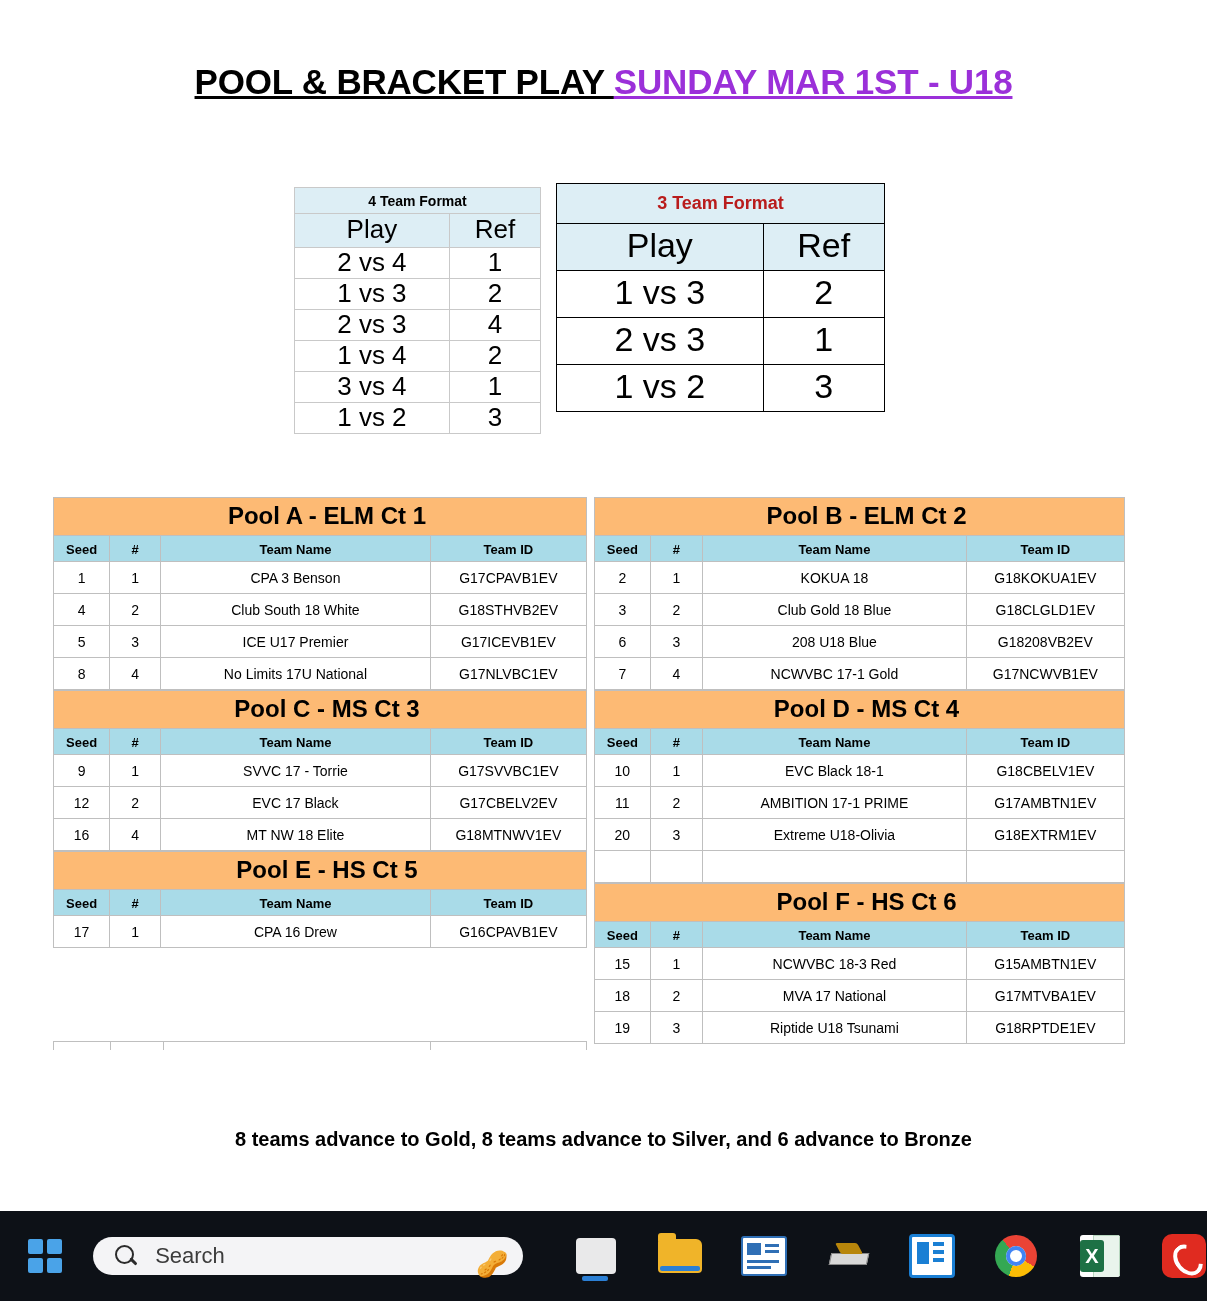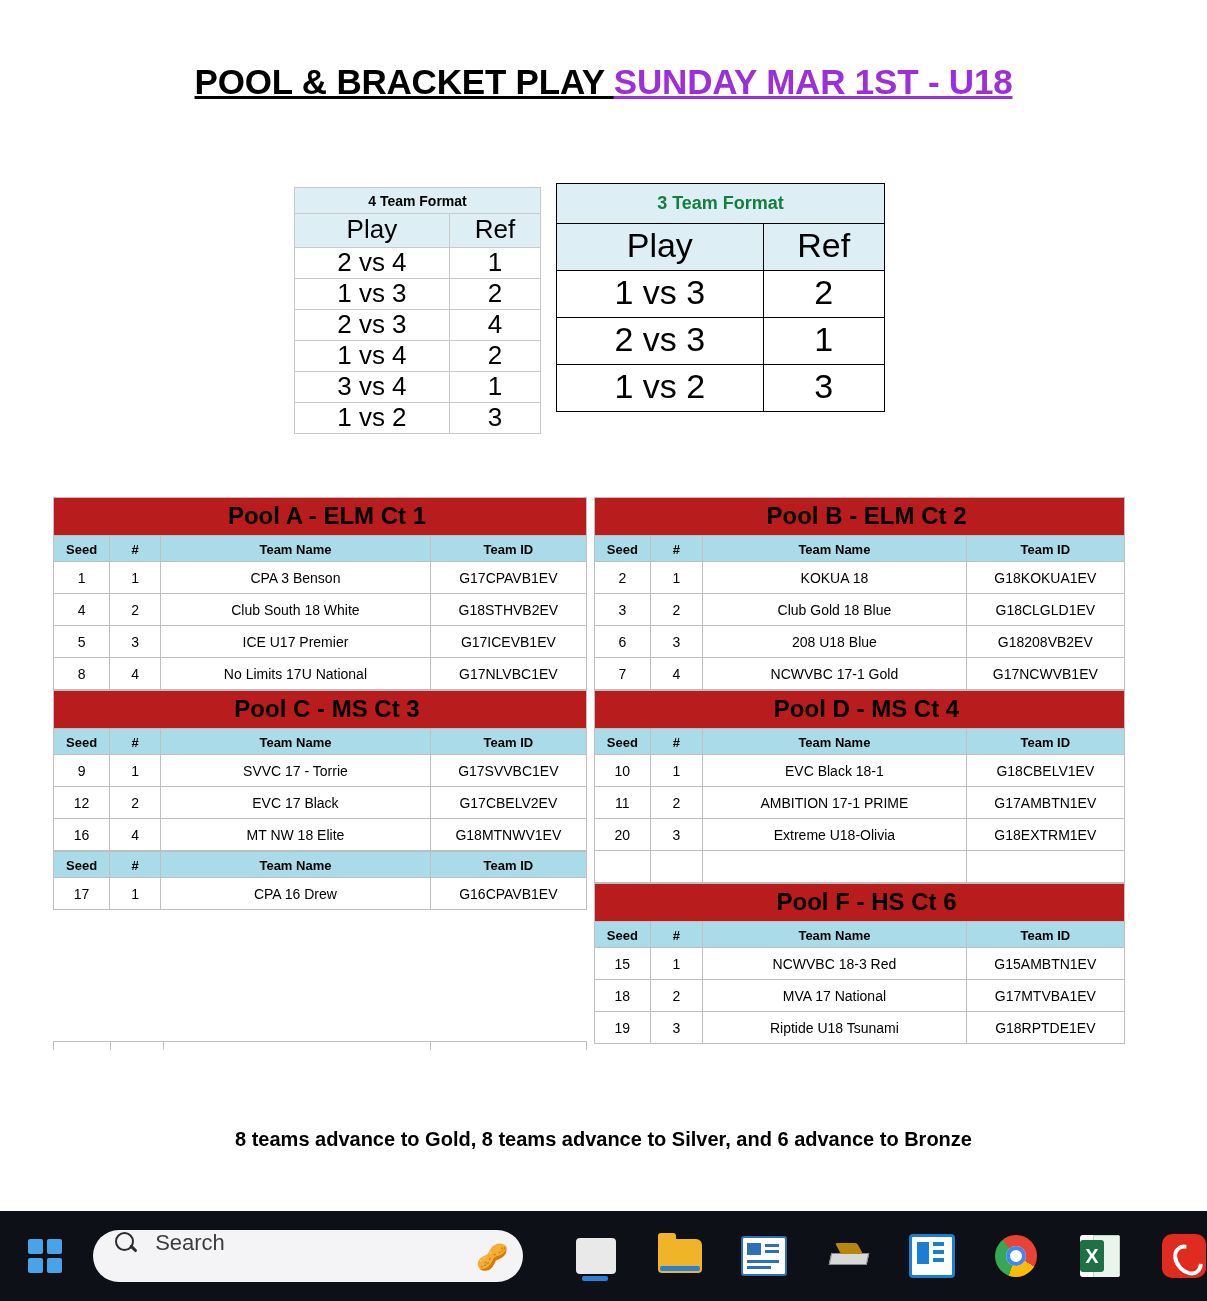--- a/index.html
+++ b/index.html
@@ -88,21 +88,21 @@
   }
   .fmt3 td, .fmt3 th {
     border: 1px solid #000000;
   }
   .fmt3 .hdr {
     background: #ddeef5;
     font-size: 18px;
     font-weight: bold;
     text-align: center;
     padding: 9px 0 9px 0;
-    color: #15803d;
+    color: #b91c1c;
   }
   .fmt3 .sub {
     background: #ddeef5;
     font-size: 34px;
     text-align: center;
     padding: 2px 0 5px 0;
     color: #000;
     font-weight: normal;
   }
   .fmt3 td.cell {
@@ -120,21 +120,21 @@
   table.pool {
     border-collapse: collapse;
     width: 100%;
     margin-bottom: 0;
   }
   table.pool + table.pool { margin-top: 0px; }
 
   .pool td, .pool th { border: 1px solid #bfbfbf; }
 
   .pool .pool-title {
-    background: #b91c1c;
+    background: #fdba74;
     font-size: 24px;
     font-weight: bold;
     text-align: center;
     color: #000;
     padding: 4px 0 5px 14px;
     border: 1px solid #bfbfbf;
   }
   .pool .col-hdr {
     background: #a9dbe8;
     font-size: 13px;
@@ -207,25 +207,25 @@
     width: 34px; height: 34px;
     display: grid;
     grid-template-columns: 15px 15px;
     grid-template-rows: 15px 15px;
     gap: 4px;
   }
   .win-logo i { background: #4aa3e8; display: block; border-radius: 2px; }
 
   .search-pill {
     margin-left: 26px;
-    width: 438px; height: 52px;
+    width: 438px; height: 38px;
     background: #f4f4f6;
     border-radius: 27px;
     display: flex;
-    align-items: flex-start;
+    align-items: center;
     position: relative;
   }
   .search-ic {
     margin-left: 20px;
     width: 26px; height: 26px;
     position: relative;
   }
   .search-ic:before {
     content: "";
     position: absolute;
@@ -560,20 +560,23 @@
         <td class="d">16</td>
         <td class="d">4</td>
         <td class="d">MT NW 18 Elite</td>
         <td class="d">G18MTNWV1EV</td>
       </tr>
     </tbody>
       </table>
 
     <table class="pool">
       <tbody>
+          <tr>
+            <td class="pool-title" colspan="4">Pool E - HS Ct 5</td>
+          </tr>
       <tr>
         <td class="col-hdr w-seed">Seed</td>
         <td class="col-hdr w-num">#</td>
         <td class="col-hdr w-name">Team Name</td>
         <td class="col-hdr w-id">Team ID</td>
       </tr>
       <tr>
         <td class="d">17</td>
         <td class="d">1</td>
         <td class="d">CPA 16 Drew</td>

